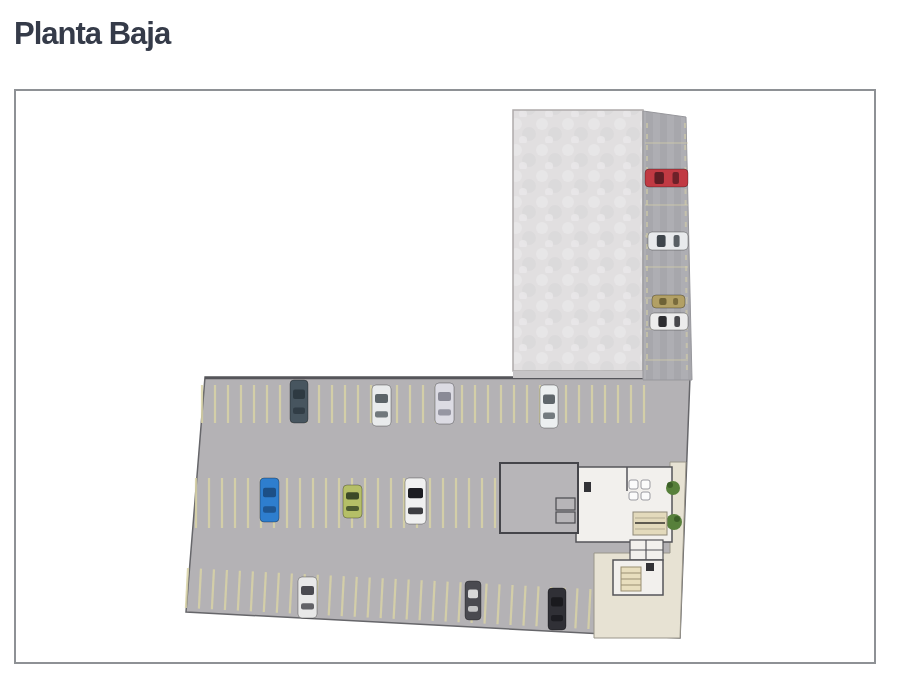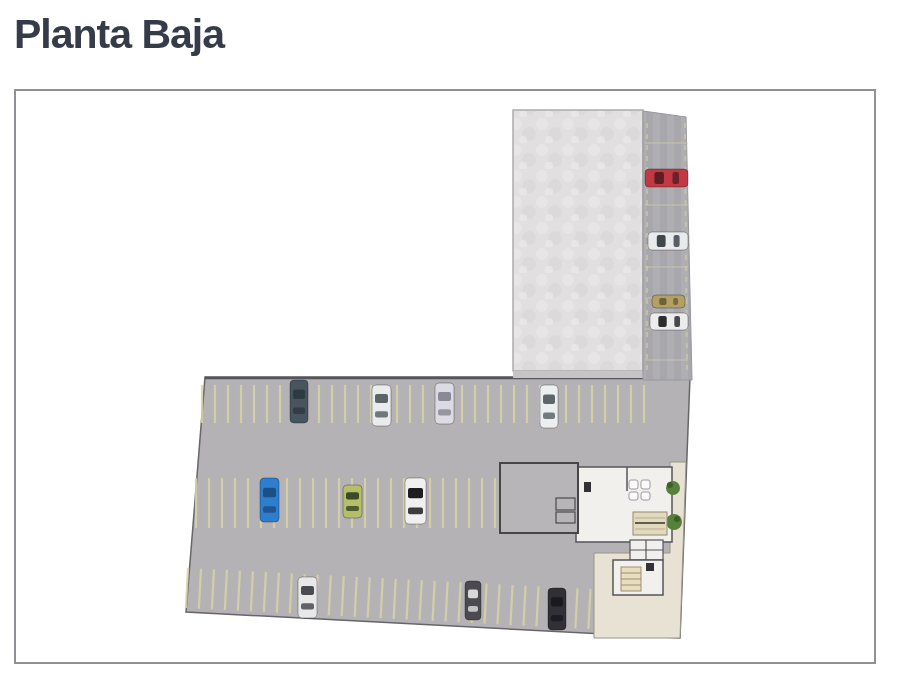--- a/index.html
+++ b/index.html
@@ -1,19 +1,19 @@
 <!DOCTYPE html>
 <html><head>
 <meta charset="utf-8">
 <style>
   html,body{margin:0;padding:0;background:#ffffff;}
   body{width:900px;height:690px;position:relative;font-family:"Liberation Sans",sans-serif;overflow:hidden;}
   .page-title{
     position:absolute;left:14px;top:16px;margin:0;
-    font-size:41px;font-weight:bold;letter-spacing:-1px;line-height:36px;
+    font-size:31px;font-weight:bold;letter-spacing:-1px;line-height:36px;
   }
   .plan-box{
     position:absolute;left:14px;top:89px;width:858px;height:571px;
     border:2px solid #8e9195;background:#ffffff;
   }
   .plan-box svg{position:absolute;left:0;top:0;}
 </style>
 </head>
 <body>
 

